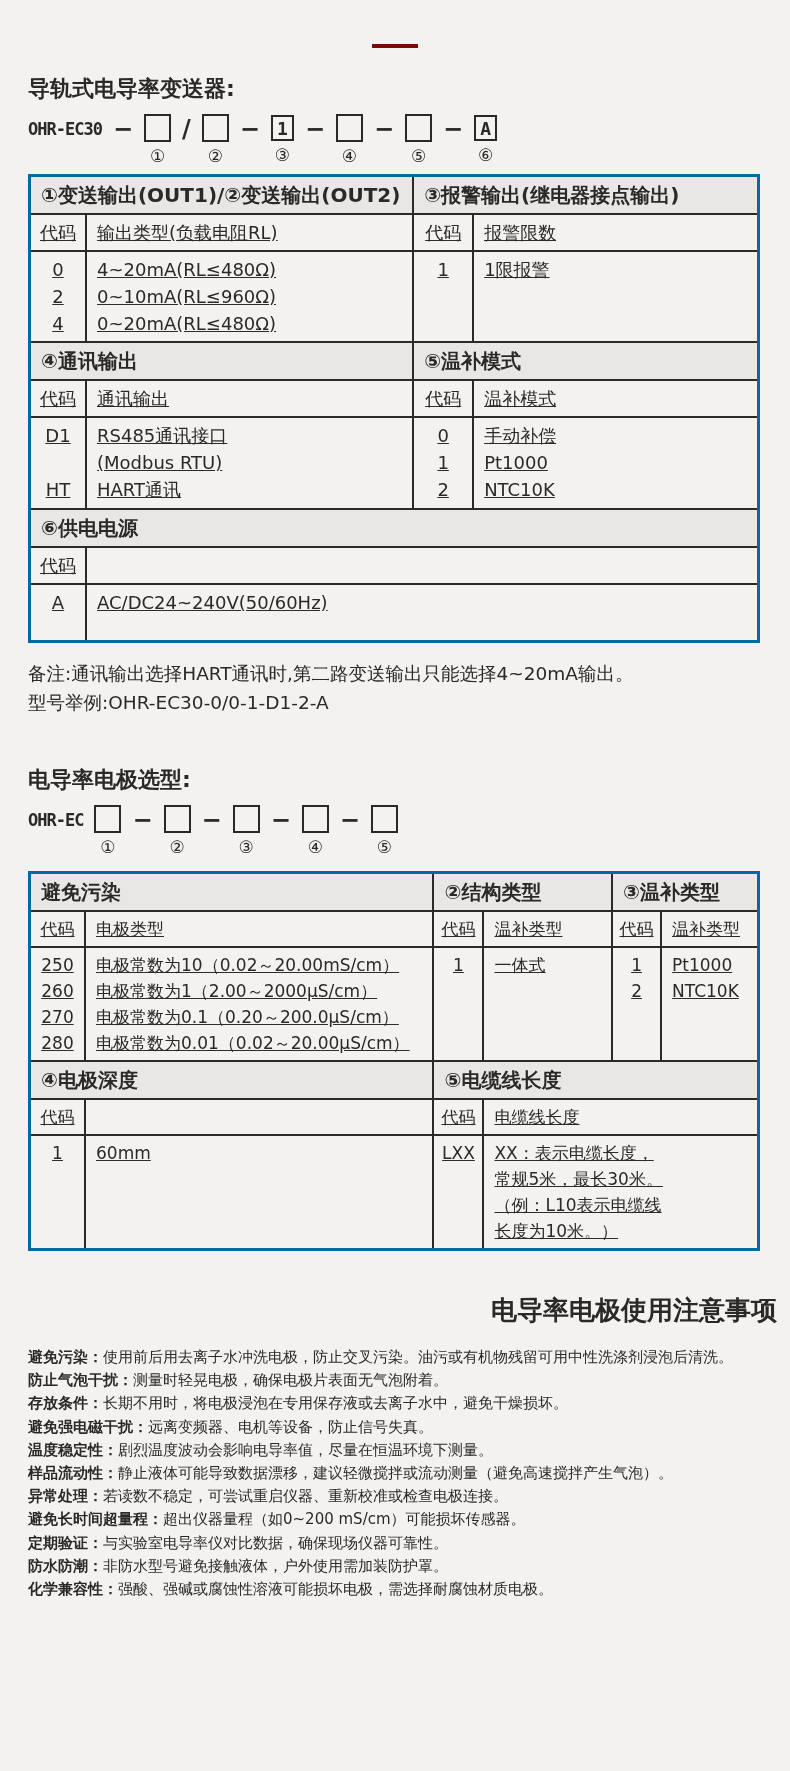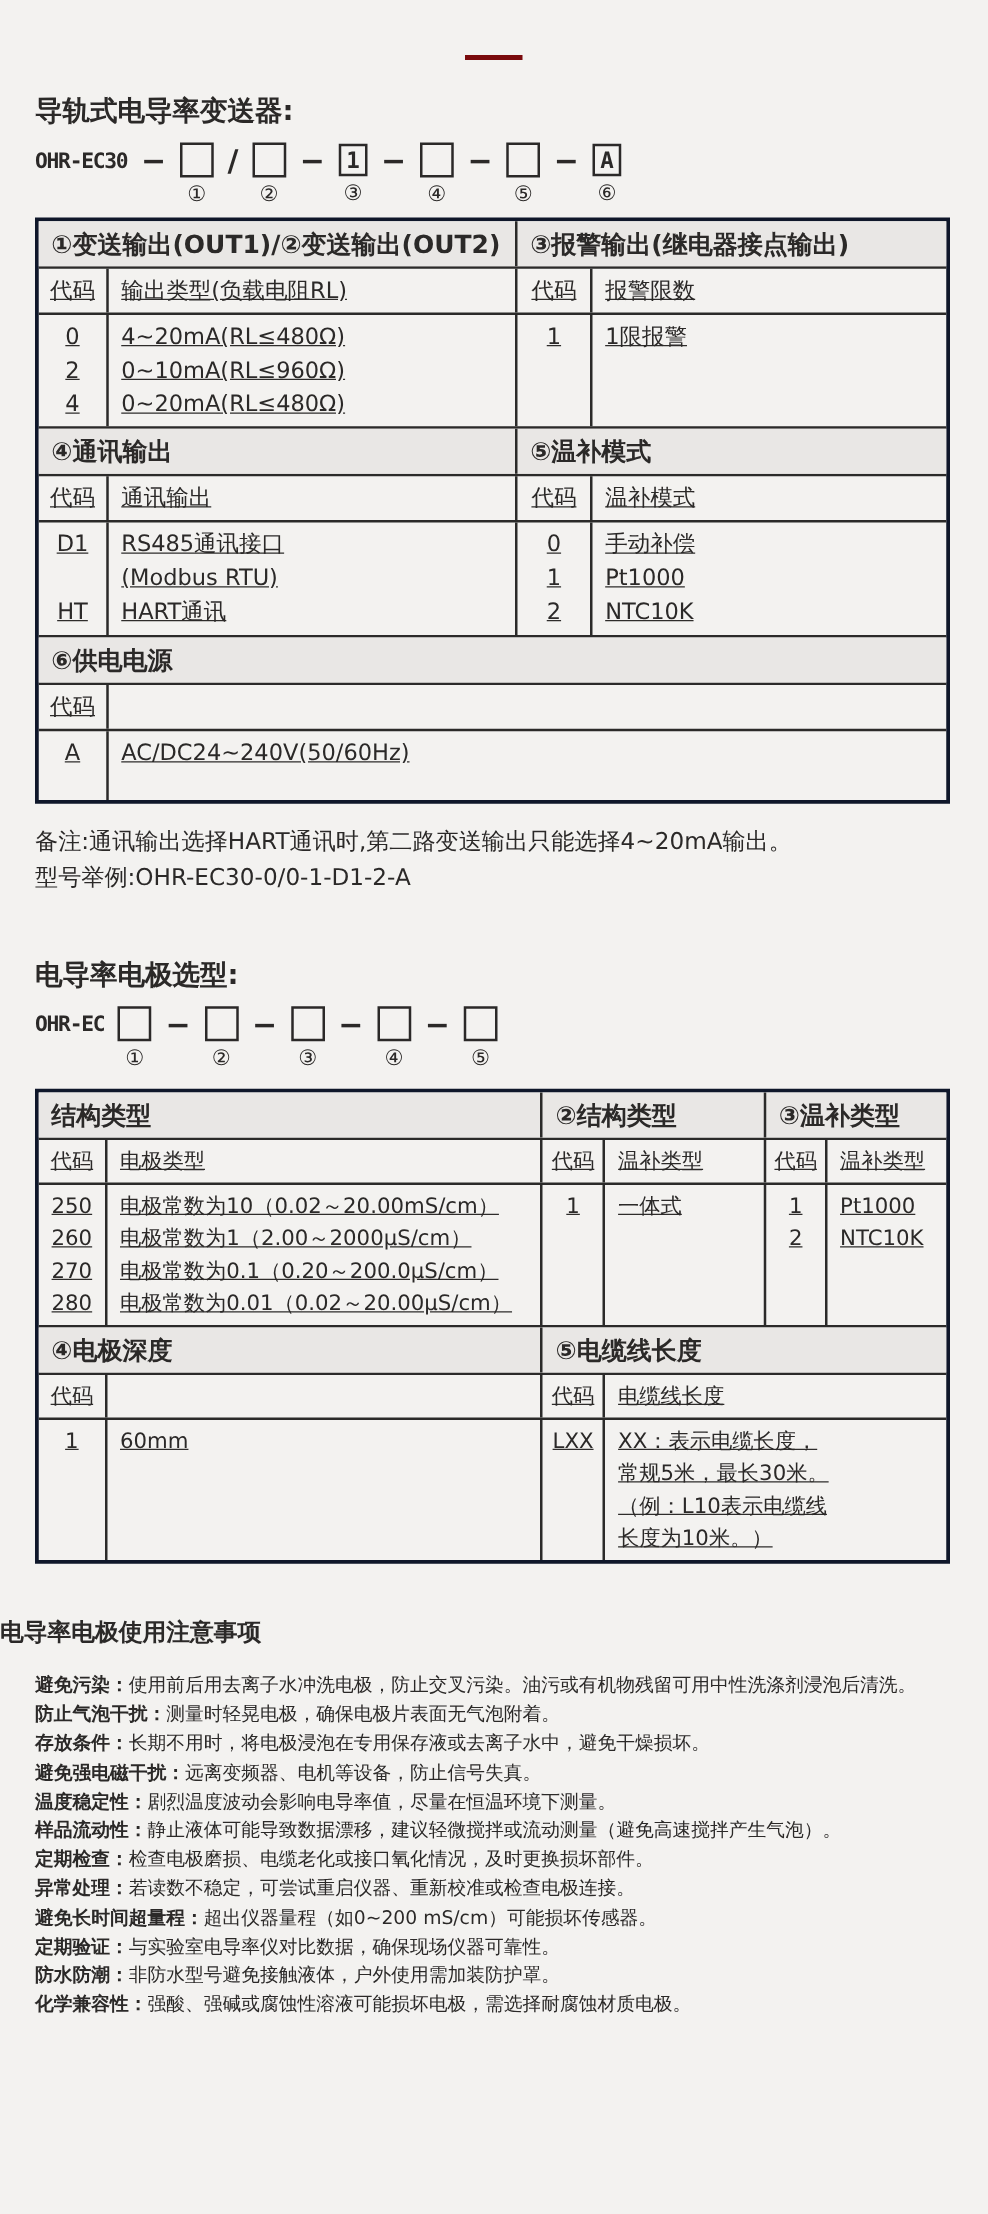--- a/index.html
+++ b/index.html
@@ -45,21 +45,21 @@
     display:inline-flex;align-items:center;justify-content:center;
     font-family:"DejaVu Sans Mono","Liberation Mono",monospace;
     font-size:18px;font-weight:bold;color:#2b2928;box-sizing:border-box;
   }
   .m-box.filled{width:23px;height:26px;margin-top:1px;}
   .m-idx{margin-top:4px;font-size:17px;color:#2b2928;line-height:20px;}
 
   
   .tbl{
     width:732px;margin:8px 0 0 28px;
-    border:3px solid #0f172a;box-sizing:border-box;
+    border:3px solid #0369a1;box-sizing:border-box;
   }
   .band{display:flex;}
   .band + .band{border-top:2.5px solid #2b2a29;}
   .lh{width:52.5%;box-sizing:border-box;}
   .rh{flex:1;border-left:2.5px solid #2b2a29;box-sizing:border-box;}
   .sechead{
     background:#e9e7e5;font-weight:bold;font-size:20px;color:#2b2928;
     padding:5px 8px 4px 10px;min-height:34px;box-sizing:border-box;
     display:flex;align-items:center;
   }
@@ -84,22 +84,22 @@
   .t2 .rh2{flex:1;border-left:2.5px solid #2b2a29;box-sizing:border-box;}
   .t2-dataA{min-height:106px;}
   .t2-dataB{min-height:108px;}
 
   
   .remarks{margin:16px 0 0 28px;width:740px;}
   .remarks p{margin:0;font-size:18.5px;line-height:29px;font-weight:500;color:#2b2928;}
 
   
   .prec-title{
-    margin:42px 13px 0 0;text-align:left;
-    font-size:19px;font-weight:bold;color:#2b2928;
+    margin:42px 13px 0 0;text-align:right;
+    font-size:26px;font-weight:bold;color:#2b2928;
   }
   .prec-list{margin:18px 28px 0 28px;}
   .prec-list p{margin:0;font-size:15px;line-height:23.2px;color:#2b2928;}
   .prec-list b{font-weight:bold;}
 </style>
 </head>
 <body>
 
 <div class="page">
 
@@ -253,21 +253,21 @@
     </span>
     <span class="m-sep">−</span>
     <span class="slot">
       <span class="m-box"></span>
       <span class="m-idx">⑤</span>
     </span>
   </div>
 
   <div class="tbl t2" style="margin-top:14px">
     <div class="band">
-      <div class="lh sechead">结构类型</div>
+      <div class="lh sechead">避免污染</div>
       <div class="mh sechead">②结构类型</div>
       <div class="rh2 sechead">③温补类型</div>
     </div>
     <div class="band">
       <div class="lh cells subrow" style="--cw:53px">
         <div class="code">代码</div>
         <div class="val">电极类型</div>
       </div>
       <div class="mh cells subrow" style="--cw:48px">
         <div class="code">代码</div>
@@ -332,21 +332,20 @@
   </div>
 
   <div class="prec-title">电导率电极使用注意事项</div>
   <div class="prec-list">
     <p><b>避免污染：</b><span>使用前后用去离子水冲洗电极，防止交叉污染。油污或有机物残留可用中性洗涤剂浸泡后清洗。</span></p>
     <p><b>防止气泡干扰：</b><span>测量时轻晃电极，确保电极片表面无气泡附着。</span></p>
     <p><b>存放条件：</b><span>长期不用时，将电极浸泡在专用保存液或去离子水中，避免干燥损坏。</span></p>
     <p><b>避免强电磁干扰：</b><span>远离变频器、电机等设备，防止信号失真。</span></p>
     <p><b>温度稳定性：</b><span>剧烈温度波动会影响电导率值，尽量在恒温环境下测量。</span></p>
     <p><b>样品流动性：</b><span>静止液体可能导致数据漂移，建议轻微搅拌或流动测量（避免高速搅拌产生气泡）。</span></p>
-    <p><b>定期检查：</b><span>检查电极磨损、电缆老化或接口氧化情况，及时更换损坏部件。</span></p>
     <p><b>异常处理：</b><span>若读数不稳定，可尝试重启仪器、重新校准或检查电极连接。</span></p>
     <p><b>避免长时间超量程：</b><span>超出仪器量程（如0~200 mS/cm）可能损坏传感器。</span></p>
     <p><b>定期验证：</b><span>与实验室电导率仪对比数据，确保现场仪器可靠性。</span></p>
     <p><b>防水防潮：</b><span>非防水型号避免接触液体，户外使用需加装防护罩。</span></p>
     <p><b>化学兼容性：</b><span>强酸、强碱或腐蚀性溶液可能损坏电极，需选择耐腐蚀材质电极。</span></p>
   </div>
 
 </div>
 
 </body></html>

